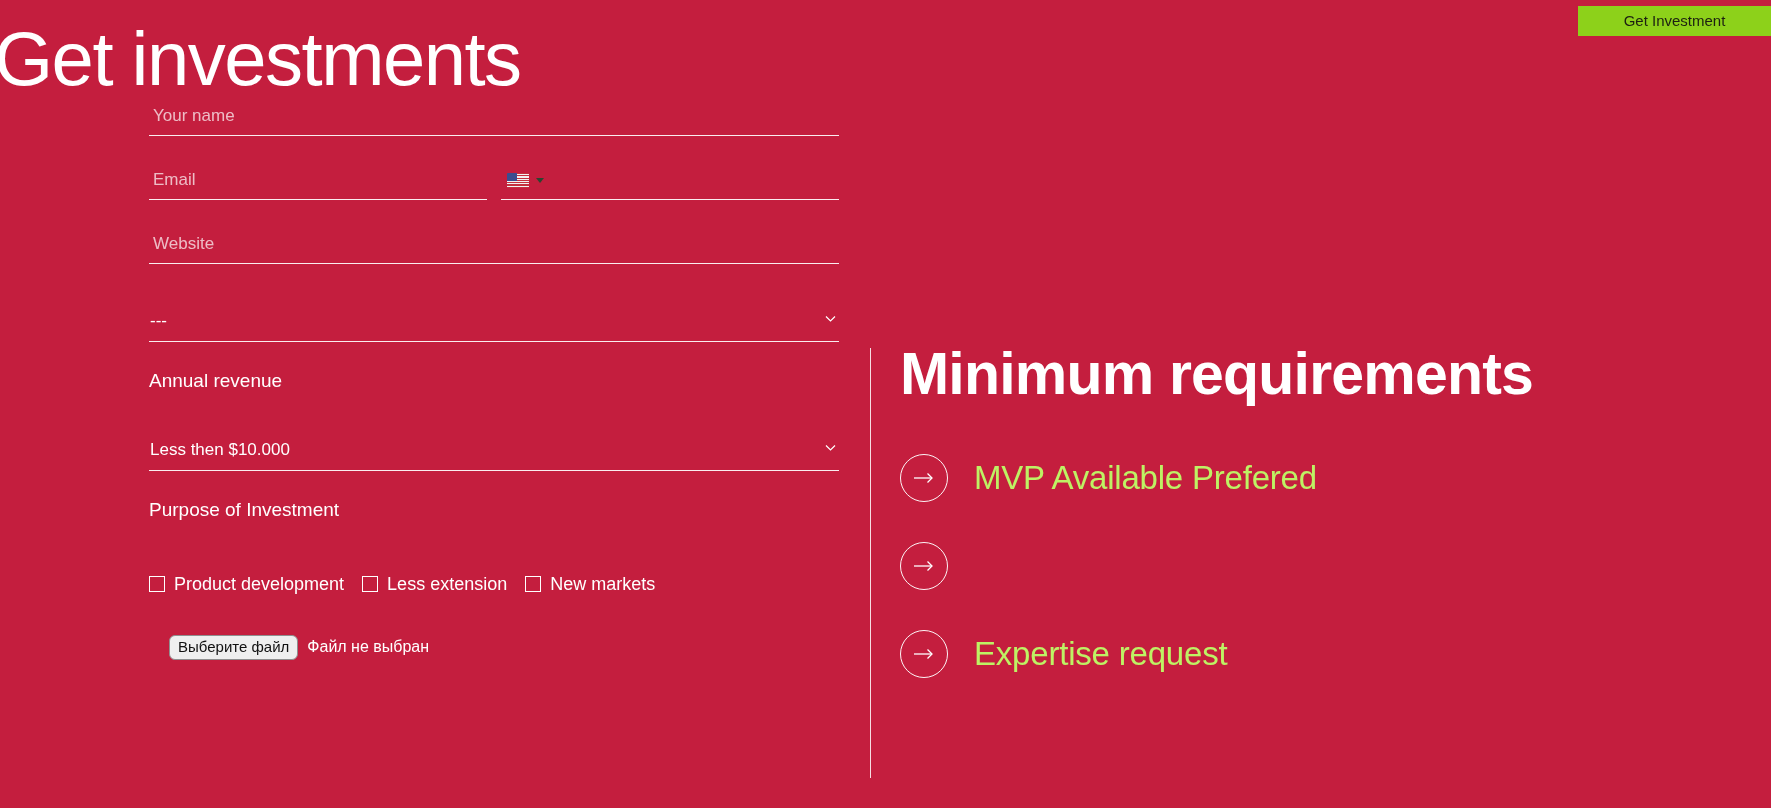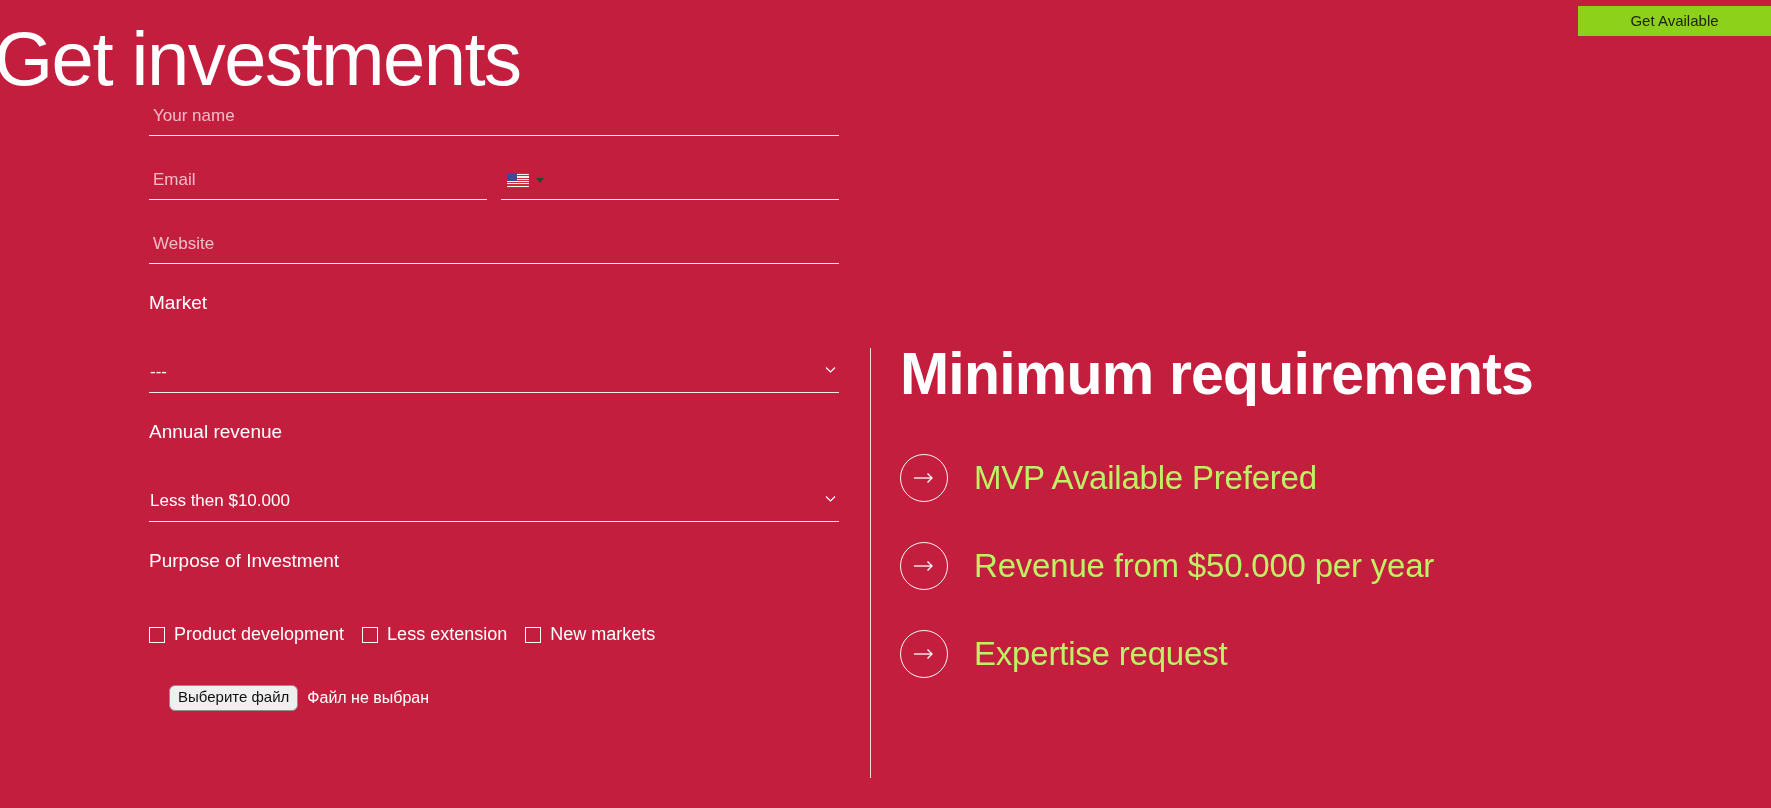--- a/index.html
+++ b/index.html
@@ -278,21 +278,21 @@
     color: #bef264;
     white-space: nowrap;
     letter-spacing: -0.2px;
   }
 </style>
 </head>
 <body>
 
 <h1 id="page-title">Get investments</h1>
 
-<button id="cta-button">Get Available</button>
+<button id="cta-button">Get Investment</button>
 
 <div id="form-column">
 
   <div class="field-row">
     <div class="text-field">
       <input type="text" placeholder="Your name" style="">
     </div>
   </div>
 
   <div class="field-row">
@@ -305,21 +305,20 @@
       <input type="text" placeholder="" style="">
     </div>
   </div>
 
   <div class="field-row">
     <div class="text-field">
       <input type="text" placeholder="Website" style="">
     </div>
   </div>
 
-  <div class="field-label">Market</div>
   <div class="select-wrap">
     <select>
       <option>---</option>
     </select>
     <span class="select-caret">
       <svg width="13" height="13" viewBox="0 0 13 13">
         <path d="M2 4.5 L6.5 9 L11 4.5" fill="none" stroke="#ffffff" stroke-width="1.2"></path>
       </svg>
     </span>
   </div>
@@ -376,21 +375,20 @@
     <span class="req-text">MVP Available Prefered</span>
   </div>
 
   <div class="req-item">
     <span class="req-circle">
       <svg width="22" height="16" viewBox="0 0 22 16">
         <path d="M1 8 H19" stroke="#ffffff" stroke-width="1.3" fill="none"></path>
         <path d="M14.5 3.5 L19 8 L14.5 12.5" stroke="#ffffff" stroke-width="1.3" fill="none"></path>
       </svg>
     </span>
-    <span class="req-text">Revenue from $50.000 per year</span>
   </div>
 
   <div class="req-item">
     <span class="req-circle">
       <svg width="22" height="16" viewBox="0 0 22 16">
         <path d="M1 8 H19" stroke="#ffffff" stroke-width="1.3" fill="none"></path>
         <path d="M14.5 3.5 L19 8 L14.5 12.5" stroke="#ffffff" stroke-width="1.3" fill="none"></path>
       </svg>
     </span>
     <span class="req-text">Expertise request</span>

